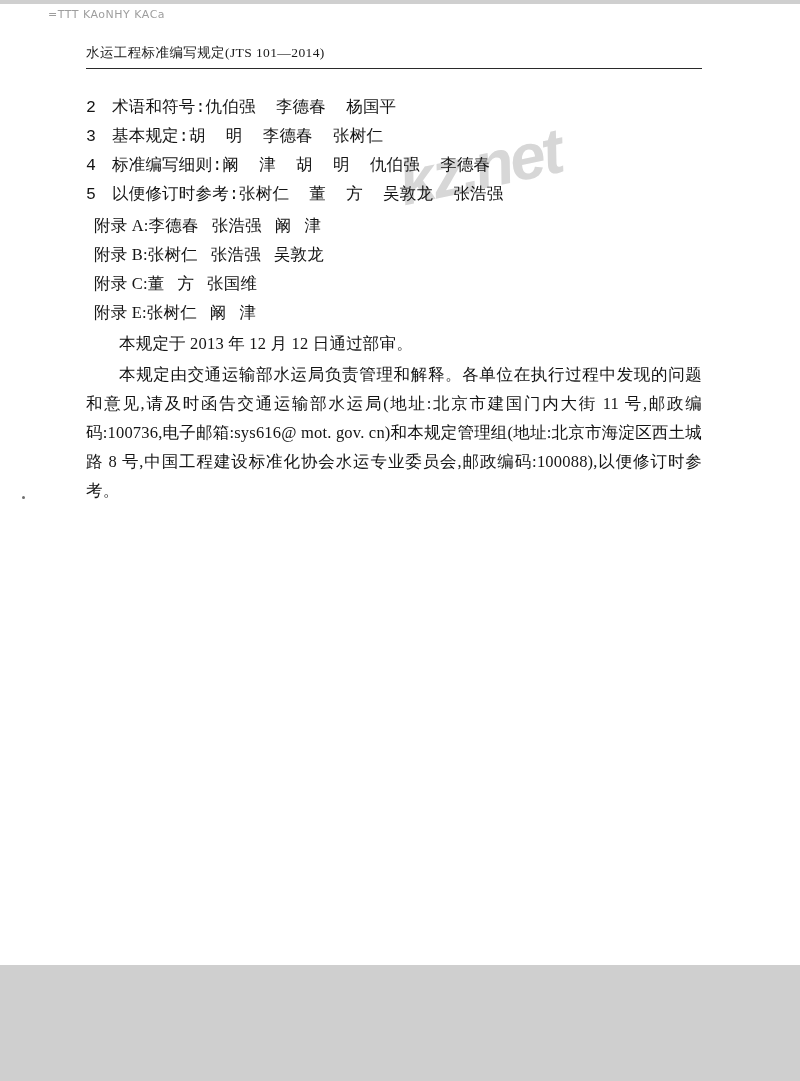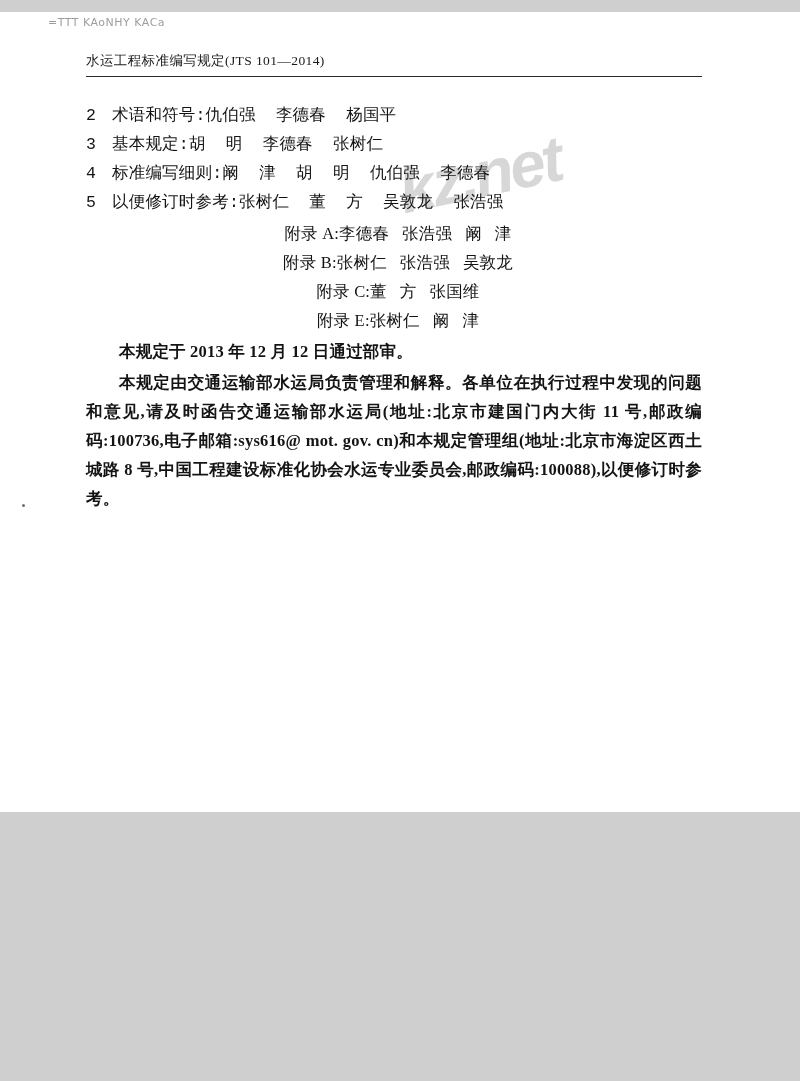--- a/index.html
+++ b/index.html
@@ -6,24 +6,24 @@
     margin: 0;
     padding: 0;
     background: #cfcfcf;
   }
   body {
     font-family: "Liberation Serif", "DejaVu Serif", serif;
   }
   .page {
     position: relative;
     width: 800px;
-    height: 800px;
+    height: 961px;
     background: #ffffff;
     overflow: hidden;
-    margin: 12px auto;
+    margin: 4px auto;
     box-sizing: border-box;
   }
   
   .scan-artifact {
     position: absolute;
     top: 4px;
     left: 48px;
     font-size: 11px;
     color: #8d8d8d;
     letter-spacing: 0.5px;
@@ -66,33 +66,31 @@
   .toc-list {
     margin-bottom: 2px;
   }
   .appendix-line {
     font-size: 16.5px;
     color: #141414;
     line-height: 29px;
     white-space: pre;
     letter-spacing: 0.2px;
     padding-left: 8px;
-    text-align: center;
   }
   .para {
     font-size: 16.5px;
     color: #141414;
     line-height: 29px;
     text-align: justify;
     letter-spacing: 0.2px;
     margin-top: 2px;
   }
   .para.indent {
     text-indent: 33px;
-    font-weight: bold;
   }
   .dot-mark {
     position: absolute;
     left: 22px;
     top: 492px;
     width: 3px;
     height: 3px;
     background: #6e6e6e;
     border-radius: 50%;
   }

